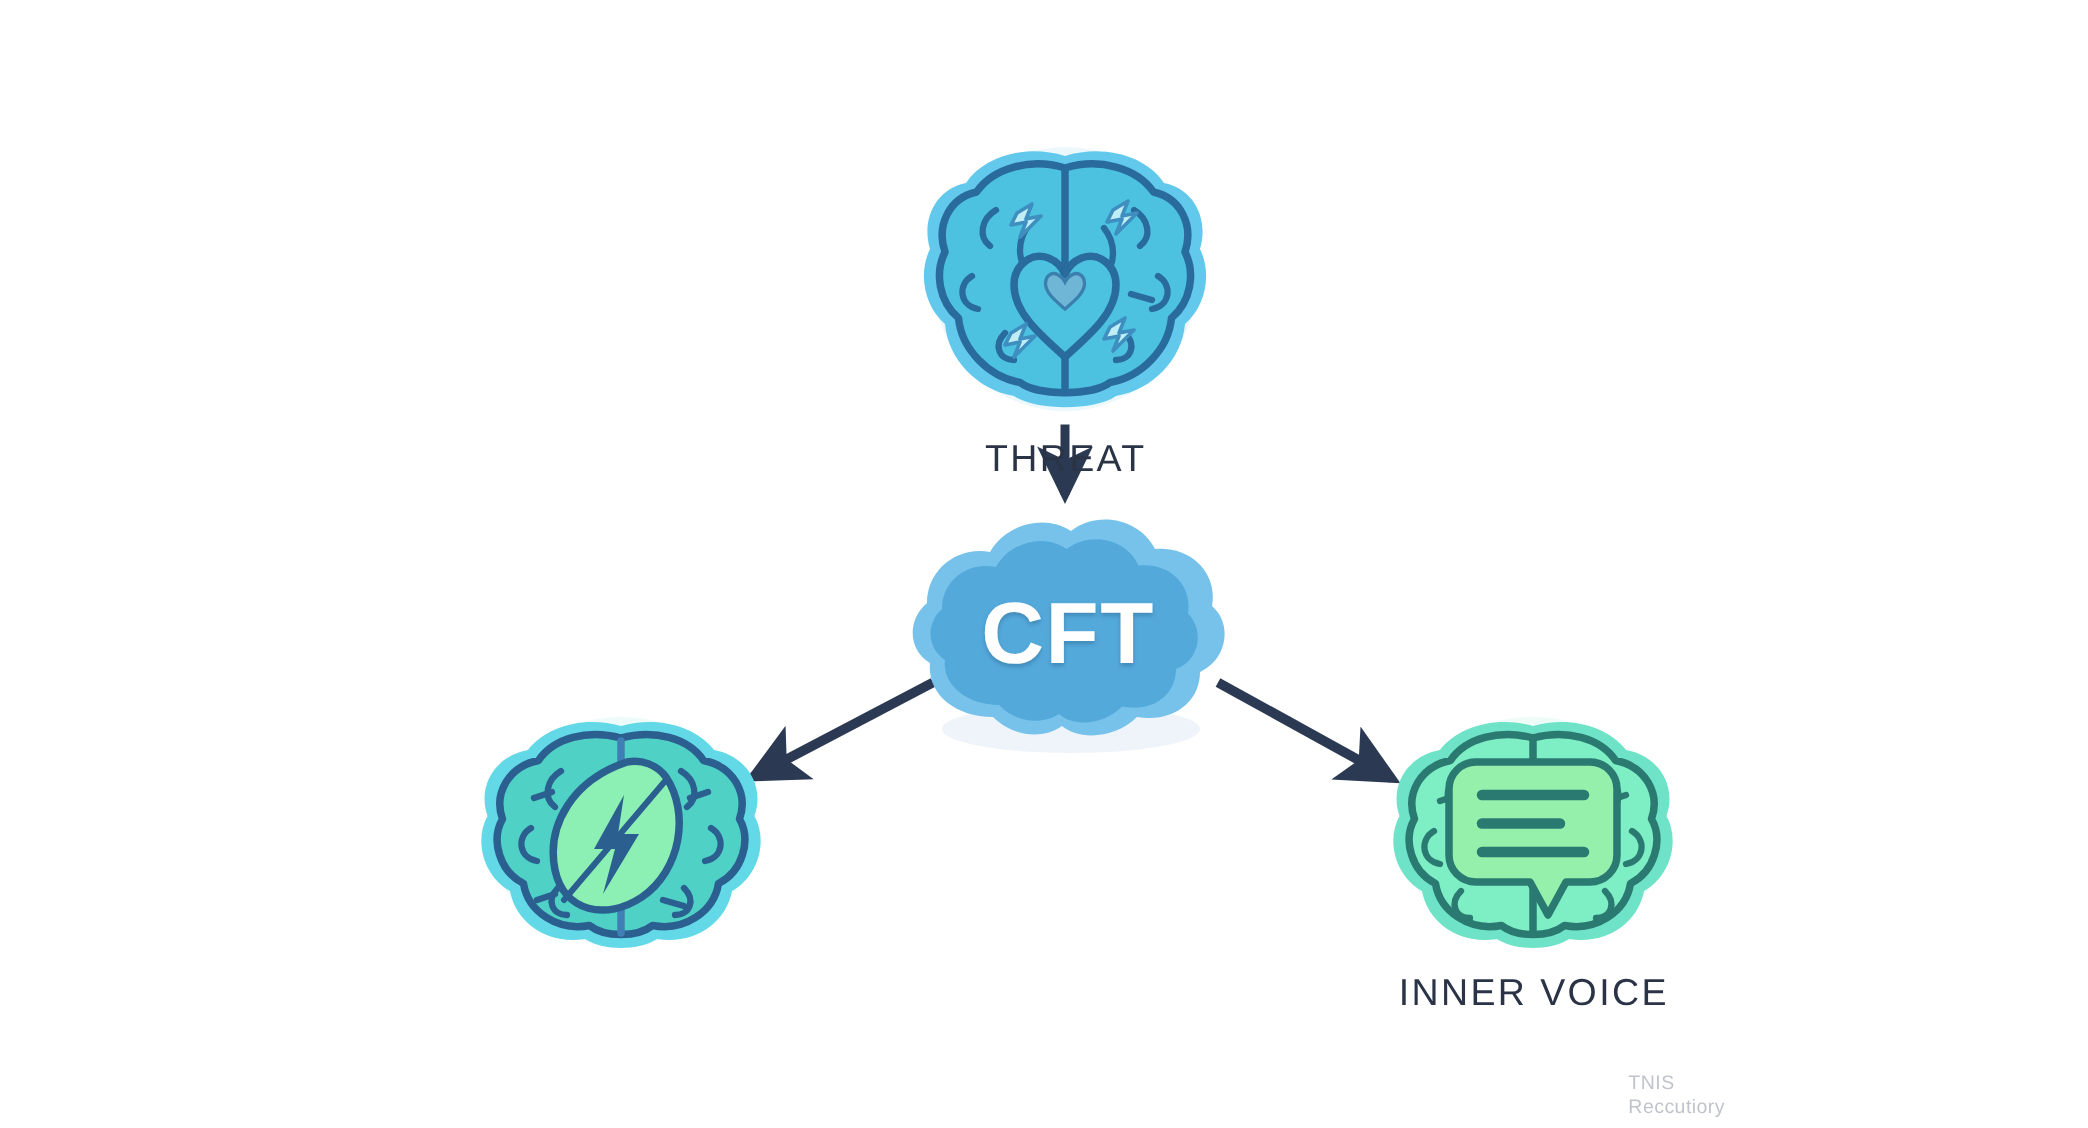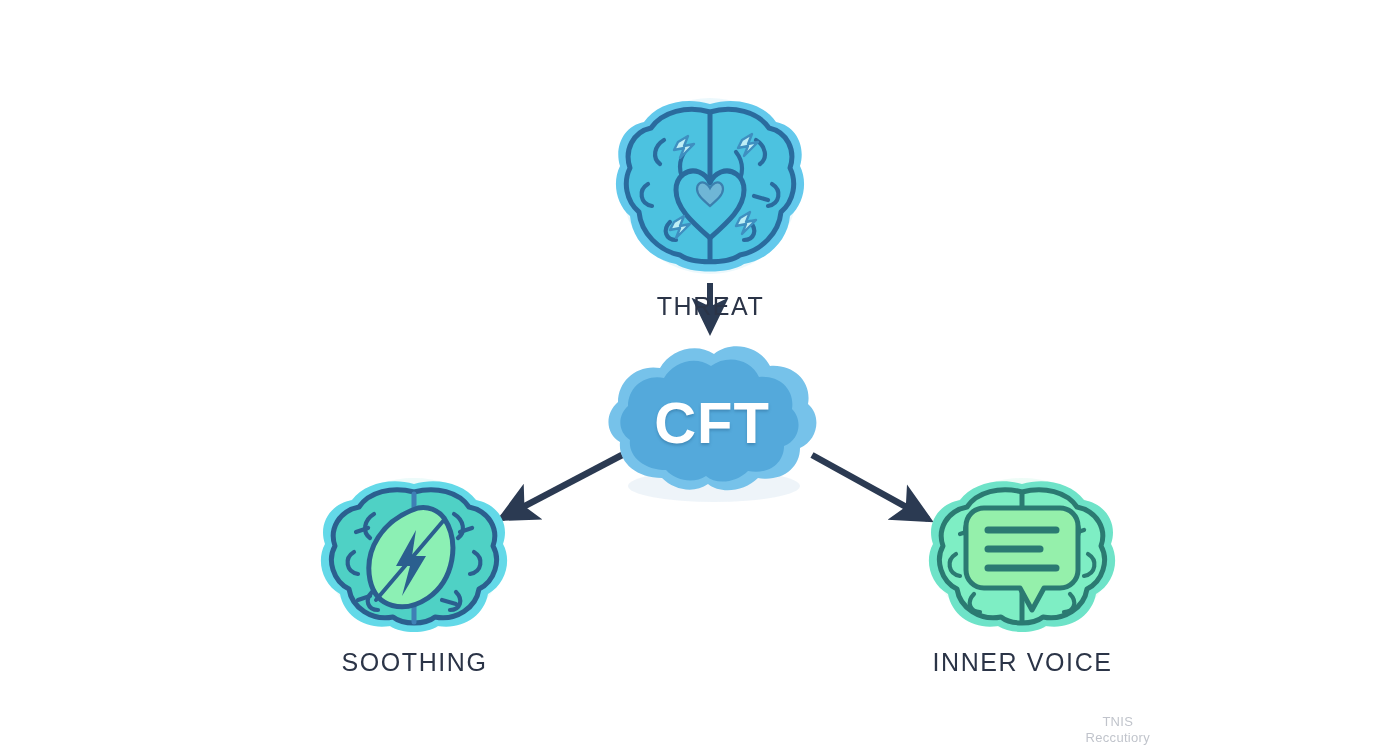--- a/index.html
+++ b/index.html
@@ -82,21 +82,21 @@
     width: 1392px;
     height: 752px;
     pointer-events: none;
   }
 
   
   #watermark {
     position: absolute;
     right: 8px;
     bottom: 6px;
-    text-align: center;
+    text-align: left;
     font-family: "Liberation Sans", sans-serif;
     font-size: 13px;
     line-height: 16px;
     color: #9aa0ac;
     opacity: 0.62;
     filter: blur(0.35px);
     letter-spacing: 0.3px;
   }
 </style>
 </head>
@@ -276,21 +276,20 @@
                  C70 46 52 76 58 106
                  C64 134 92 140 116 124
                  C142 106 148 68 132 44
                  C126 36 116 32 106 34 Z" fill="#8cf0b4" stroke="#2b5f8f" stroke-width="5" stroke-linejoin="round"></path>
 
         <path d="M64 126 L132 46" stroke="#2b5f8f" stroke-width="4" fill="none" stroke-linecap="round"></path>
 
         <path d="M104 56 L84 92 L98 92 L90 122 L114 82 L100 82 Z" fill="#2b5f8f"></path>
       </svg>
     </div>
-    <div class="node-label">SOOTHING</div>
   </div>
 
   <div class="node" id="node-innervoice">
     <div class="node-art">
       <svg width="205" height="160" viewBox="0 0 205 160">
         <ellipse cx="102" cy="80" rx="90" ry="76" fill="#c6f6e4" opacity="0.30"></ellipse>
 
         <path d="M102 10
                  C126 3 152 10 164 26
                  C186 30 198 50 191 70

